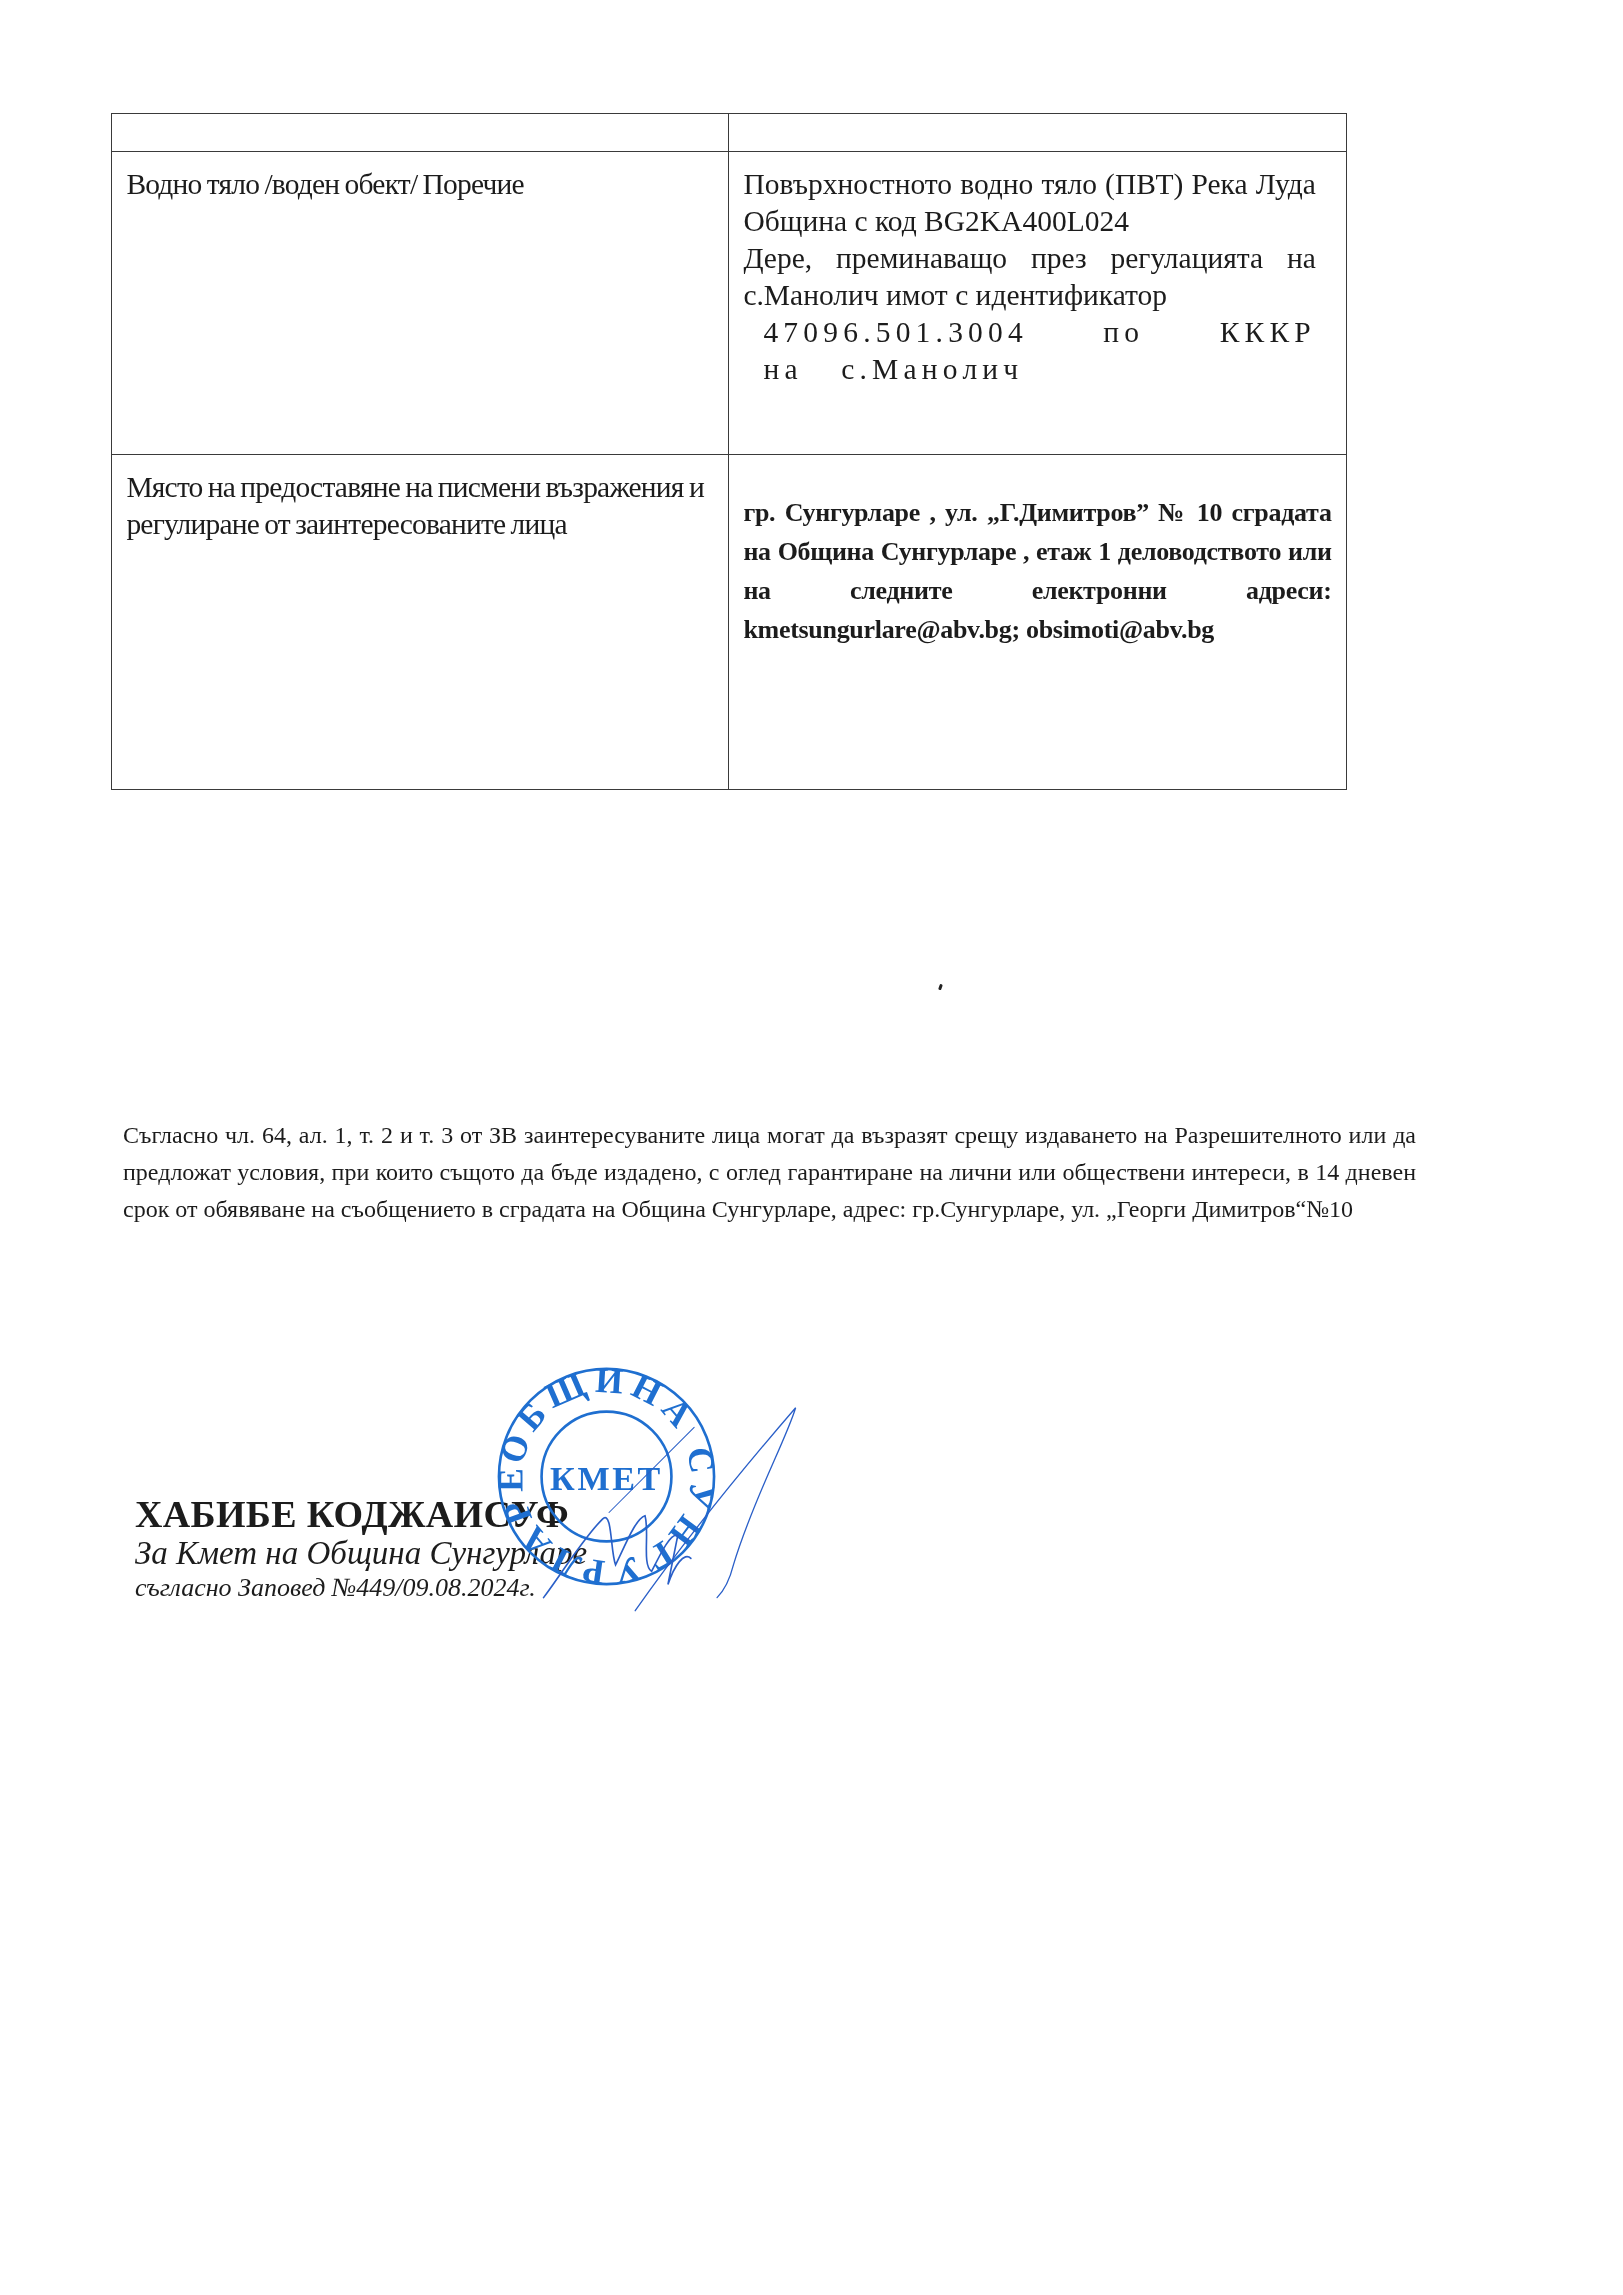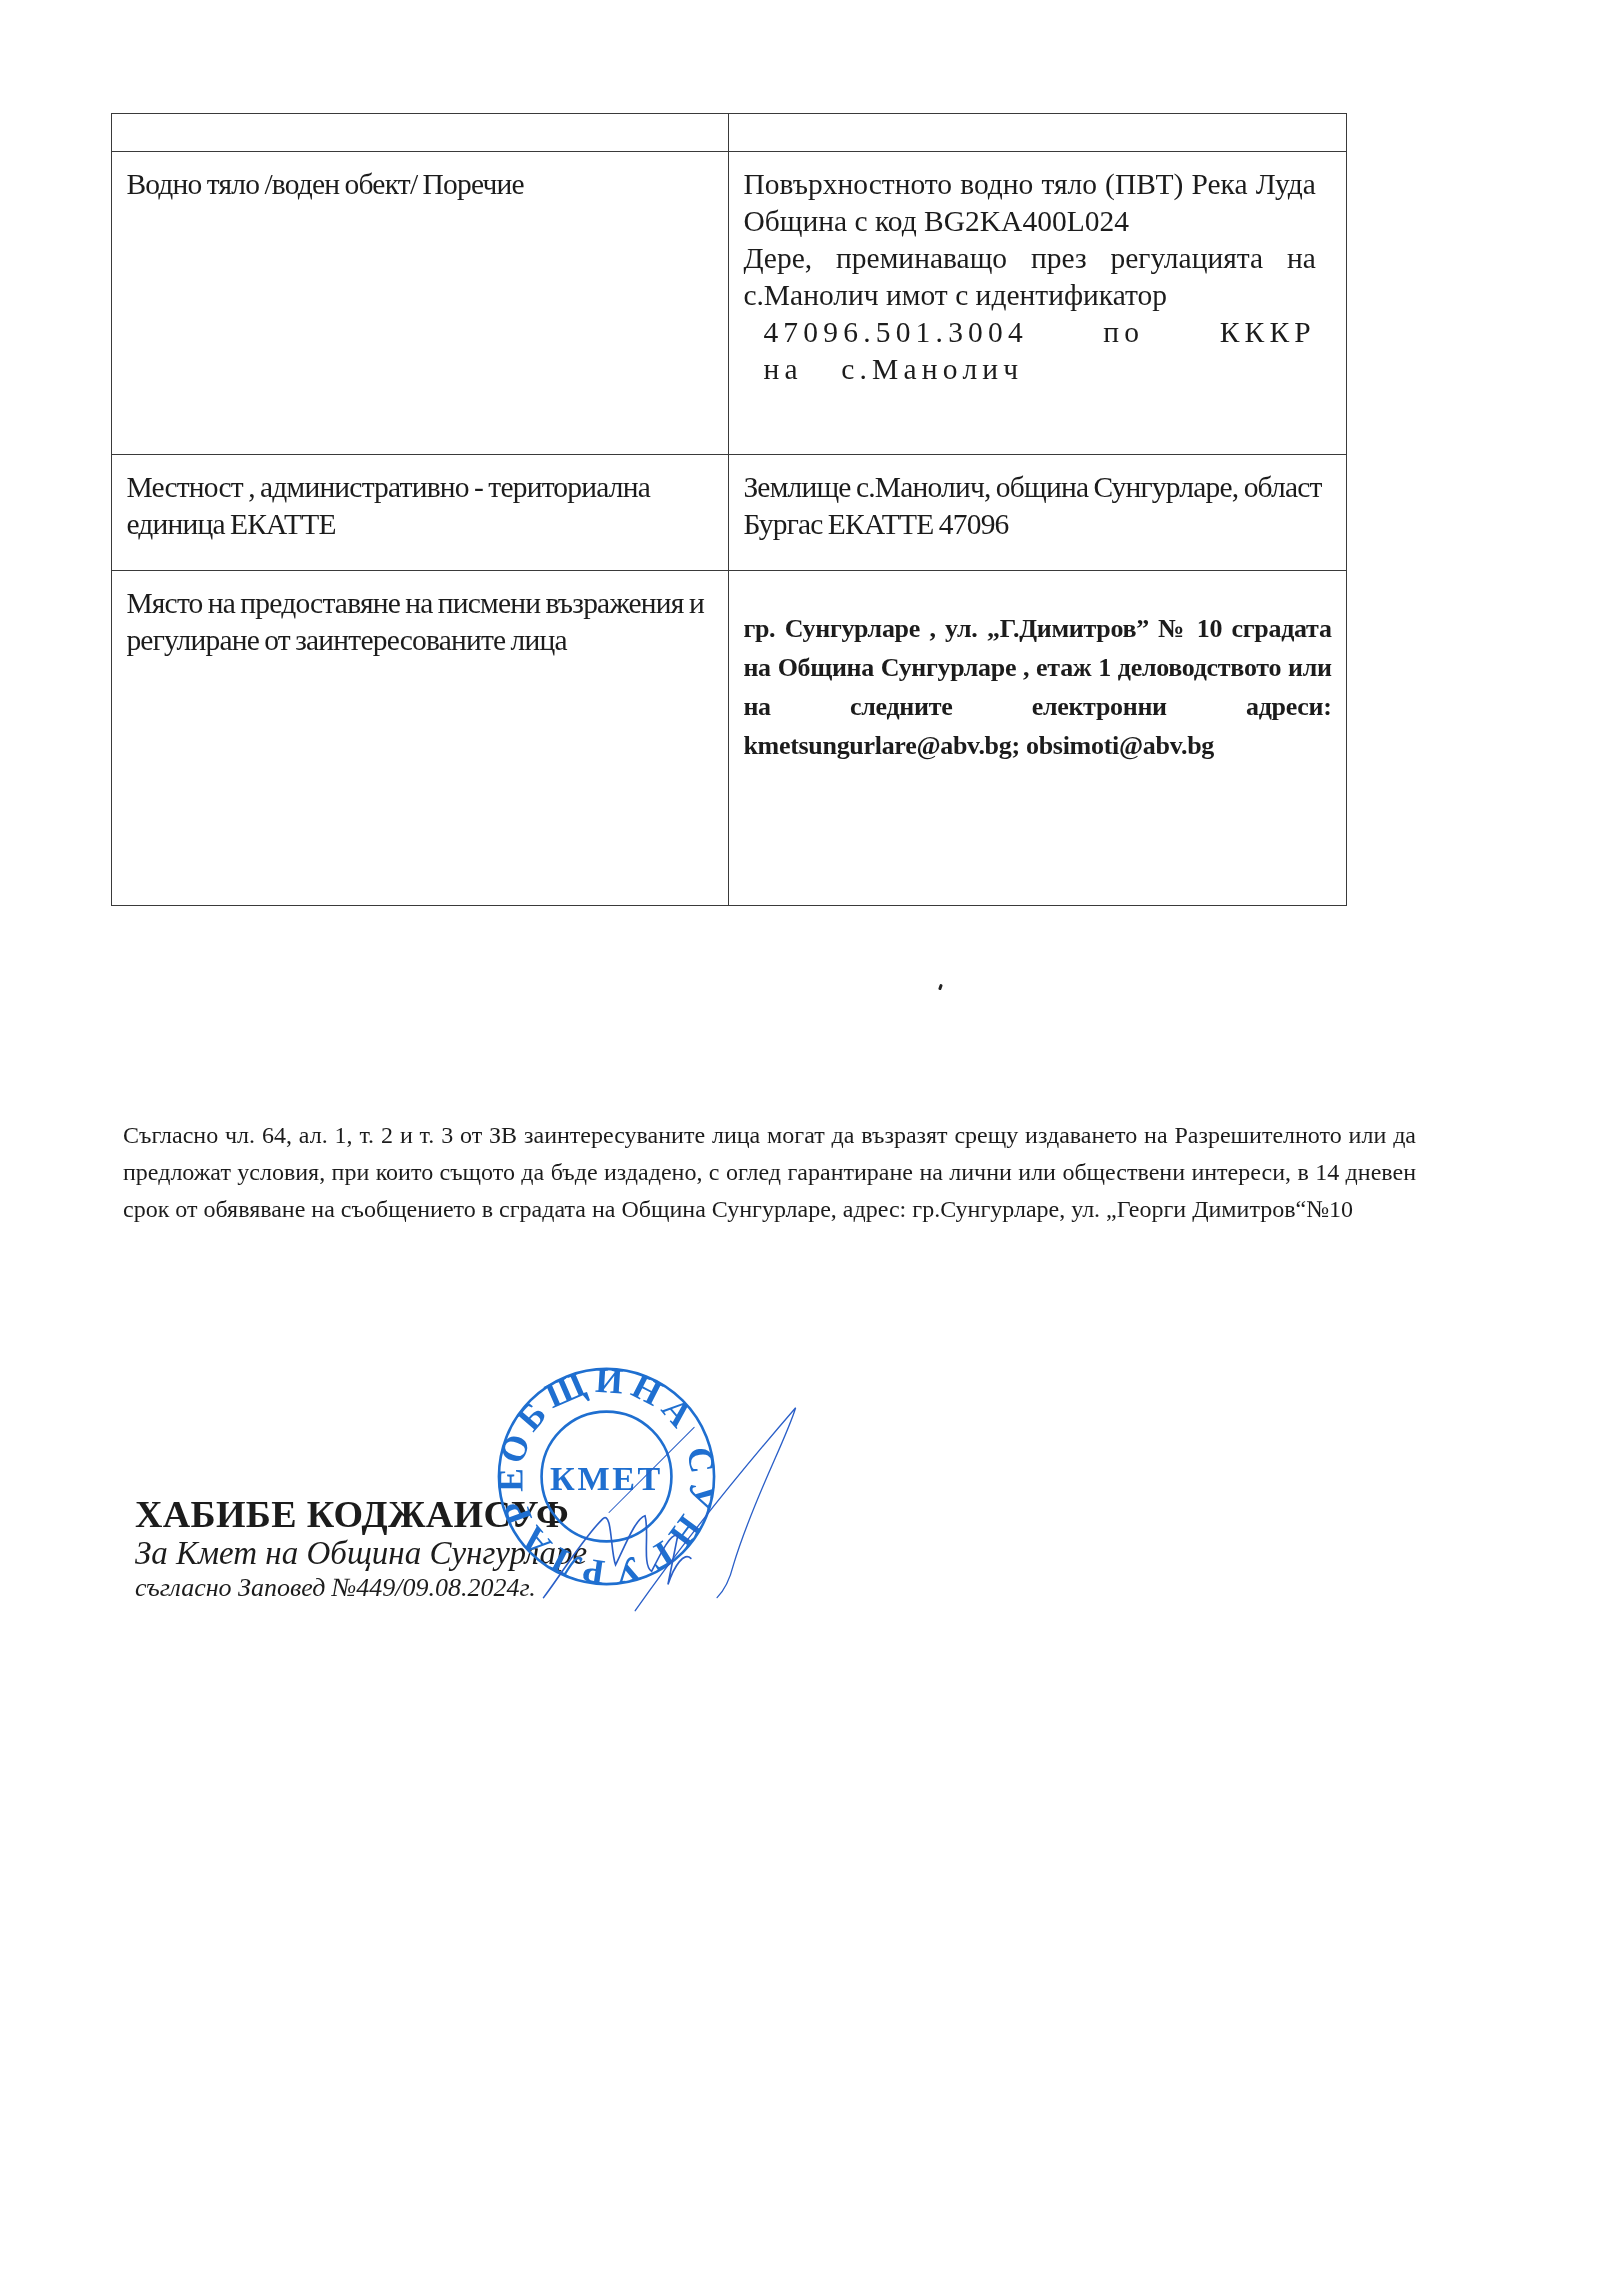--- a/index.html
+++ b/index.html
@@ -191,32 +191,20 @@
         </td>
         <td>
           <div class="cell-inner">
             <div class="justify">Повърхностното водно тяло (ПВТ) Река Луда Община с код BG2KA400L024</div>
             <div class="justify">Дере, преминаващо през регулацията на с.Манолич имот с идентификатор</div>
             <div class="justify wide-spaced">47096.501.3004 по КККР на с.Манолич</div>
           </div>
         </td>
       </tr>
 
-      <tr class="row-h3">
-        <td>
-          <div class="cell-inner">
-            <span class="label-text">Местност , административно - териториална единица ЕКАТТЕ</span>
-          </div>
-        </td>
-        <td>
-          <div class="cell-inner">
-            <span class="label-text">Землище с.Манолич, община Сунгурларе, област Бургас ЕКАТТЕ 47096</span>
-          </div>
-        </td>
-      </tr>
 
       <tr class="row-h4">
         <td>
           <div class="cell-inner">
             <span class="label-text">Място на предоставяне на писмени възражения и регулиране от заинтересованите лица</span>
           </div>
         </td>
         <td>
           <div class="cell-inner bold-block">гр. Сунгурларе , ул. „Г.Димитров” № 10 сградата на Община Сунгурларе , етаж 1 деловодството или на следните електронни адреси: kmetsungurlare@abv.bg; obsimoti@abv.bg</div>
         </td>

